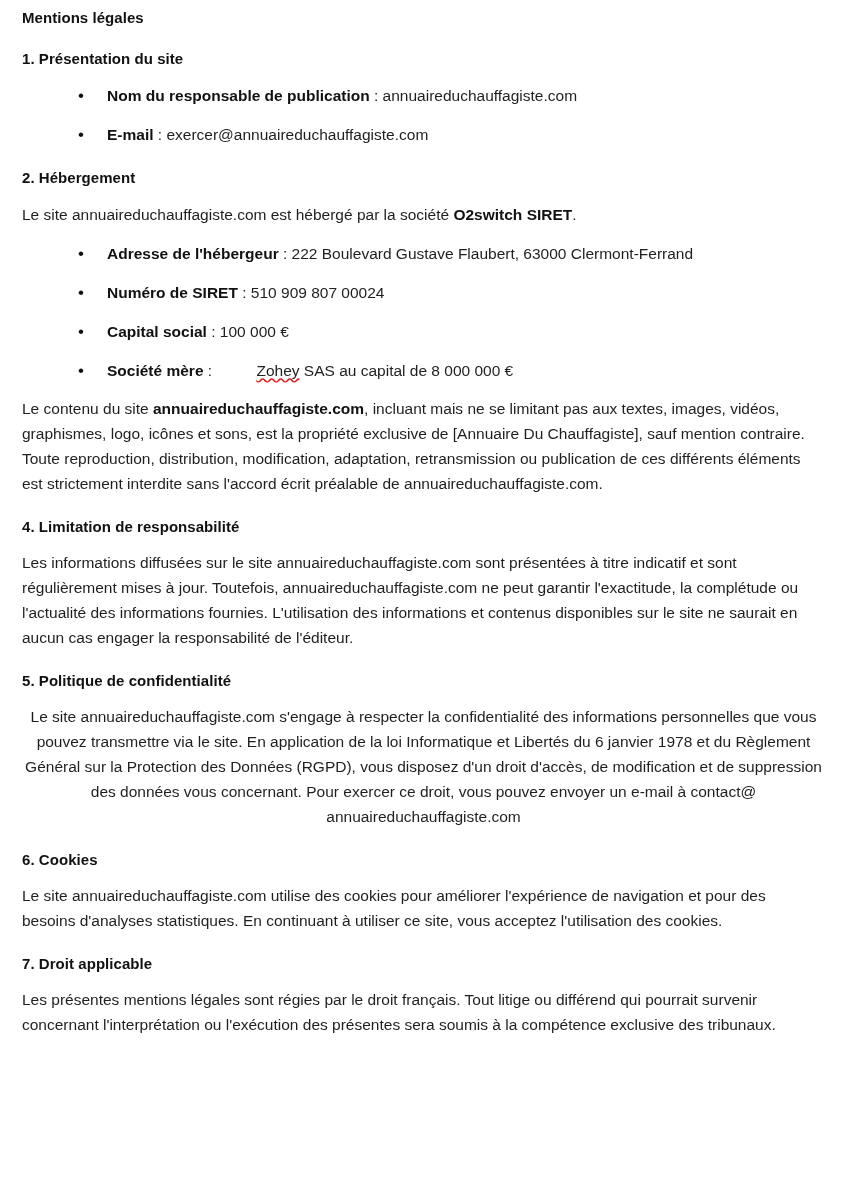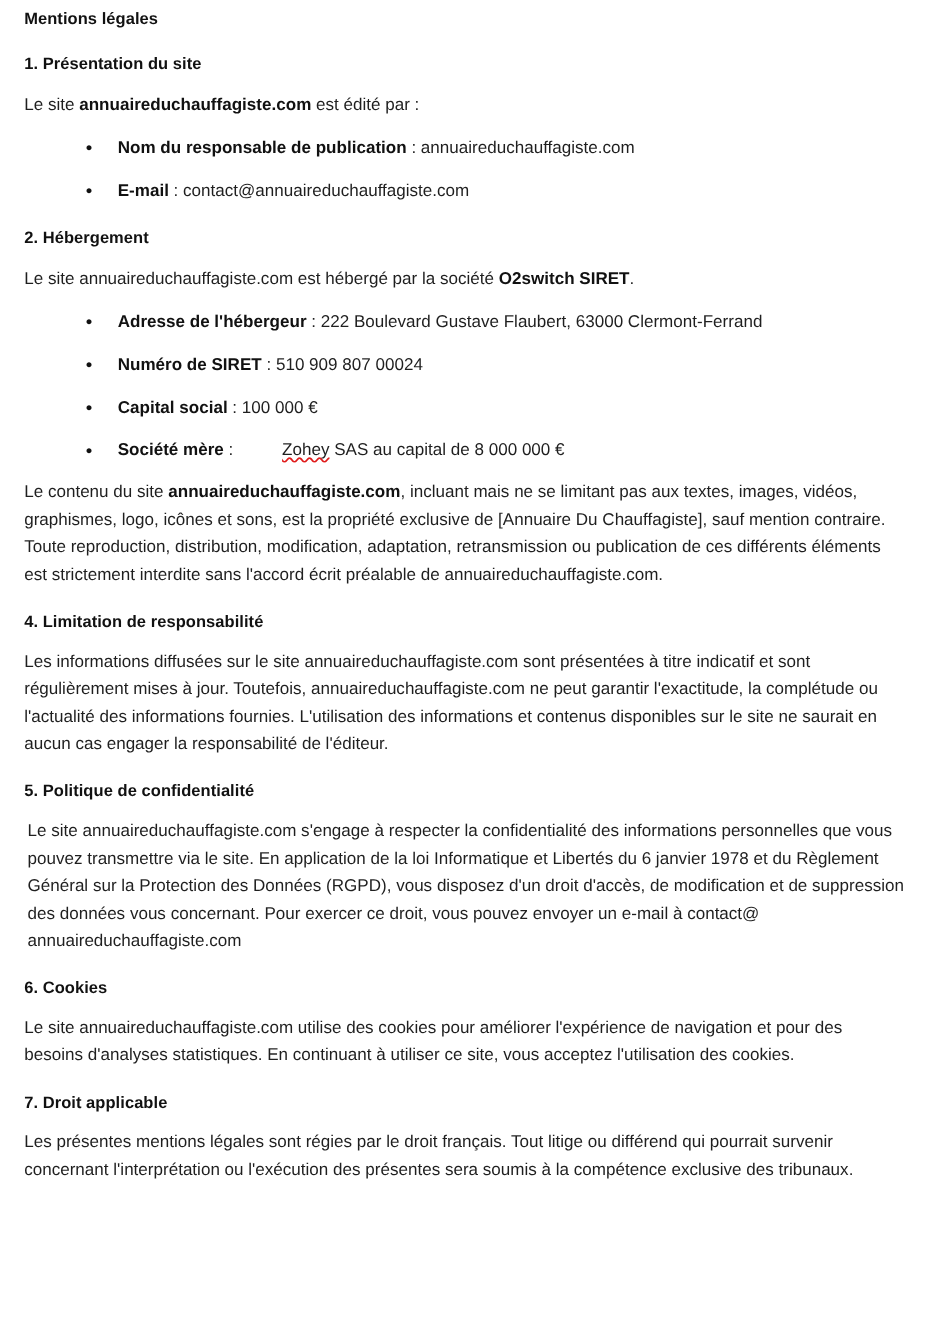--- a/index.html
+++ b/index.html
@@ -47,20 +47,21 @@
   }
   .para.lead {
     margin-top: 14px;
   }
   .para.tight {
     margin-top: 13px;
   }
   .para.indented {
     margin-left: 3px;
     max-width: 797px;
+    text-align: center;
   }
   .bullet-list {
     list-style: none;
     margin: 0;
     padding: 0;
   }
   .bullet-item {
     position: relative;
     font-size: 15.5px;
     line-height: 25px;
@@ -92,28 +93,27 @@
   }
 </style>
 </head>
 <body>
 
 <div class="page">
 
   <div class="doc-title">Mentions légales</div>
 
   <div class="section-heading">1. Présentation du site</div>
-  <p class="para lead"><span>Le site </span><span class="b">annuaireduchauffagiste.com</span><span> est édité par :</span></p>
 
   <ul class="bullet-list">
     <li class="bullet-item">
       <span class="dot">•</span><span class="b">Nom du responsable de publication</span><span> : </span><span>annuaireduchauffagiste.com</span>
     </li>
     <li class="bullet-item">
-      <span class="dot">•</span><span class="b">E-mail</span><span> : </span><span>contact@annuaireduchauffagiste.com</span>
+      <span class="dot">•</span><span class="b">E-mail</span><span> : </span><span>exercer@annuaireduchauffagiste.com</span>
     </li>
   </ul>
 
   <div class="section-heading">2. Hébergement</div>
   <p class="para lead"><span>Le site annuaireduchauffagiste.com est hébergé par la société </span><span class="b">O2switch SIRET</span><span>.</span></p>
 
   <ul class="bullet-list">
     <li class="bullet-item">
       <span class="dot">•</span><span class="b">Adresse de l'hébergeur</span><span> : </span><span>222 Boulevard Gustave Flaubert, 63000 Clermont-Ferrand</span>
     </li>

